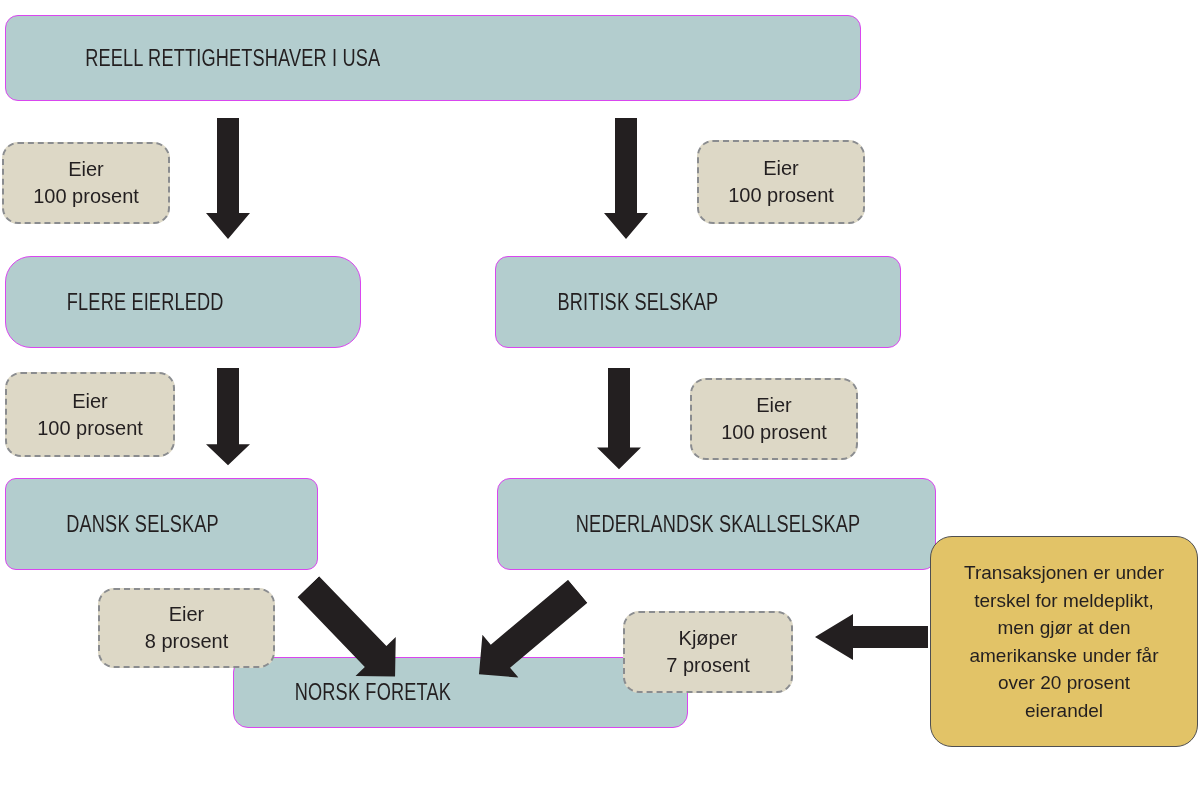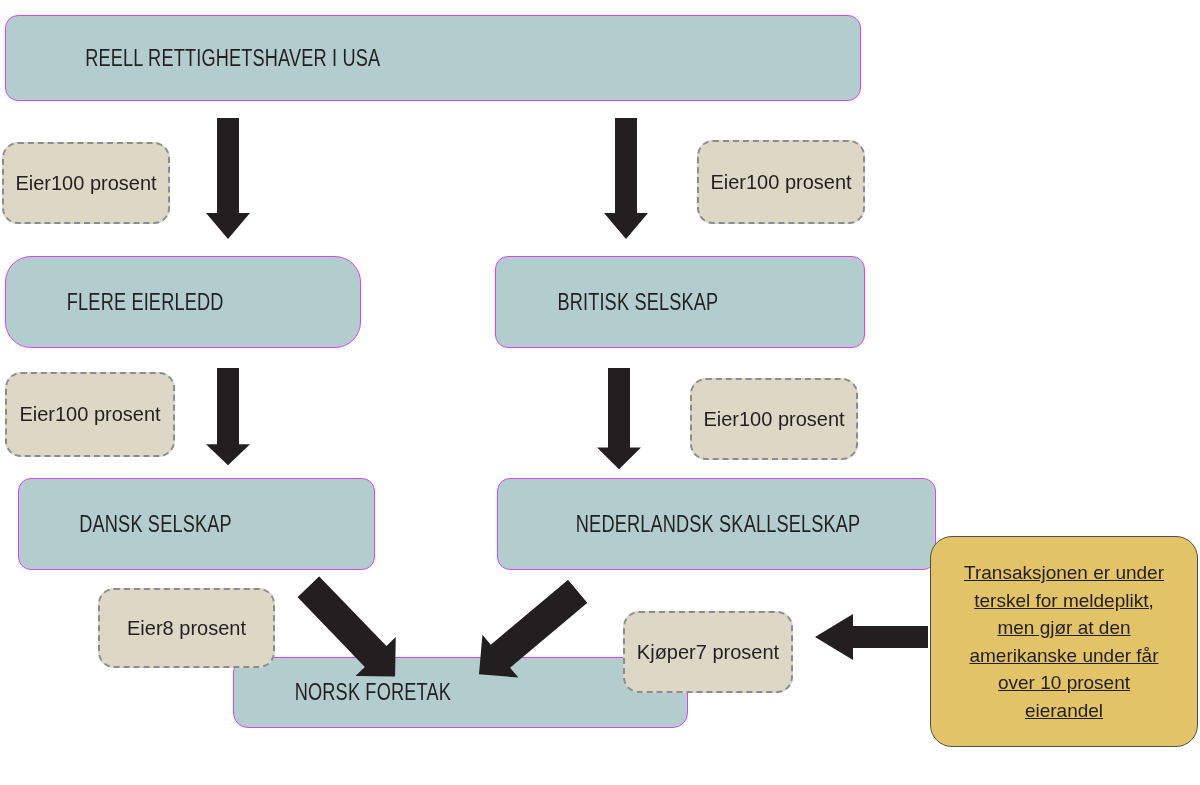--- a/index.html
+++ b/index.html
@@ -35,21 +35,21 @@
     transform-origin: center;
     white-space: nowrap;
     color: #231f20;
   }
   .tag {
     position: absolute;
     background: #ddd8c6;
     border: 2px dashed #8a8c8f;
     border-radius: 16px;
     display: flex;
-    flex-direction: row;
+    flex-direction: column;
     align-items: center;
     justify-content: center;
     box-sizing: border-box;
     text-align: center;
   }
   .tag div {
     font-size: 20px;
     line-height: 27px;
     white-space: nowrap;
   }
@@ -61,21 +61,20 @@
     height: 211px;
     background: #e2c367;
     border: 1.5px solid #4f4f51;
     border-radius: 22px;
     display: flex;
     flex-direction: column;
     align-items: center;
     justify-content: center;
     box-sizing: border-box;
     text-align: center;
-    text-decoration: underline;
   }
   .note div {
     font-size: 19px;
     line-height: 27.5px;
     white-space: nowrap;
   }
   .arrow {
     position: absolute;
   }
   .arrow polygon {
@@ -88,25 +87,25 @@
 <div class="canvas">
 
   <div class="node" style="left:5px; top:15px; width:856px; height:86px;">
     <span class="lbl">REELL RETTIGHETSHAVER I USA</span>
   </div>
 
   <div class="node" style="left:5px; top:256px; width:356px; height:92px;border-radius:26px;">
     <span class="lbl">FLERE EIERLEDD</span>
   </div>
 
-  <div class="node" style="left:495px; top:256px; width:370px; height:92px;">
+  <div class="node" style="left:495px; top:256px; width:406px; height:92px;">
     <span class="lbl">BRITISK SELSKAP</span>
   </div>
 
-  <div class="node" style="left:18px; top:478px; width:357px; height:92px;">
+  <div class="node" style="left:5px; top:478px; width:313px; height:92px;border-radius:11px;">
     <span class="lbl">DANSK SELSKAP</span>
   </div>
 
   <div class="node" style="left:497px; top:478px; width:439px; height:92px;">
     <span class="lbl">NEDERLANDSK SKALLSELSKAP</span>
   </div>
 
   <div class="node" style="left:233px; top:657px; width:455px; height:71px; border-radius:15px;">
     <span class="lbl">NORSK FORETAK</span>
   </div>
@@ -139,21 +138,21 @@
   <div class="tag" style="left:623px; top:595px; width:170px; height:82px;margin-top:16px;">
     <div>Kjøper</div>
     <div>7 prosent</div>
   </div>
 
   <div class="note">
     <div>Transaksjonen er under</div>
     <div>terskel for meldeplikt,</div>
     <div>men gjør at den</div>
     <div>amerikanske under får</div>
-    <div>over 10 prosent</div>
+    <div>over 20 prosent</div>
     <div>eierandel</div>
   </div>
 
   <svg class="arrow" style="left:205px; top:118px;" width="46" height="122" viewBox="0 0 46 122" preserveAspectRatio="none">
     <polygon points="12,0 34,0 34,95 45,95 23,121 1,95 12,95"></polygon>
   </svg>
 
   <svg class="arrow" style="left:603px; top:118px;" width="46" height="122" viewBox="0 0 46 122" preserveAspectRatio="none">
     <polygon points="12,0 34,0 34,95 45,95 23,121 1,95 12,95"></polygon>
   </svg>

